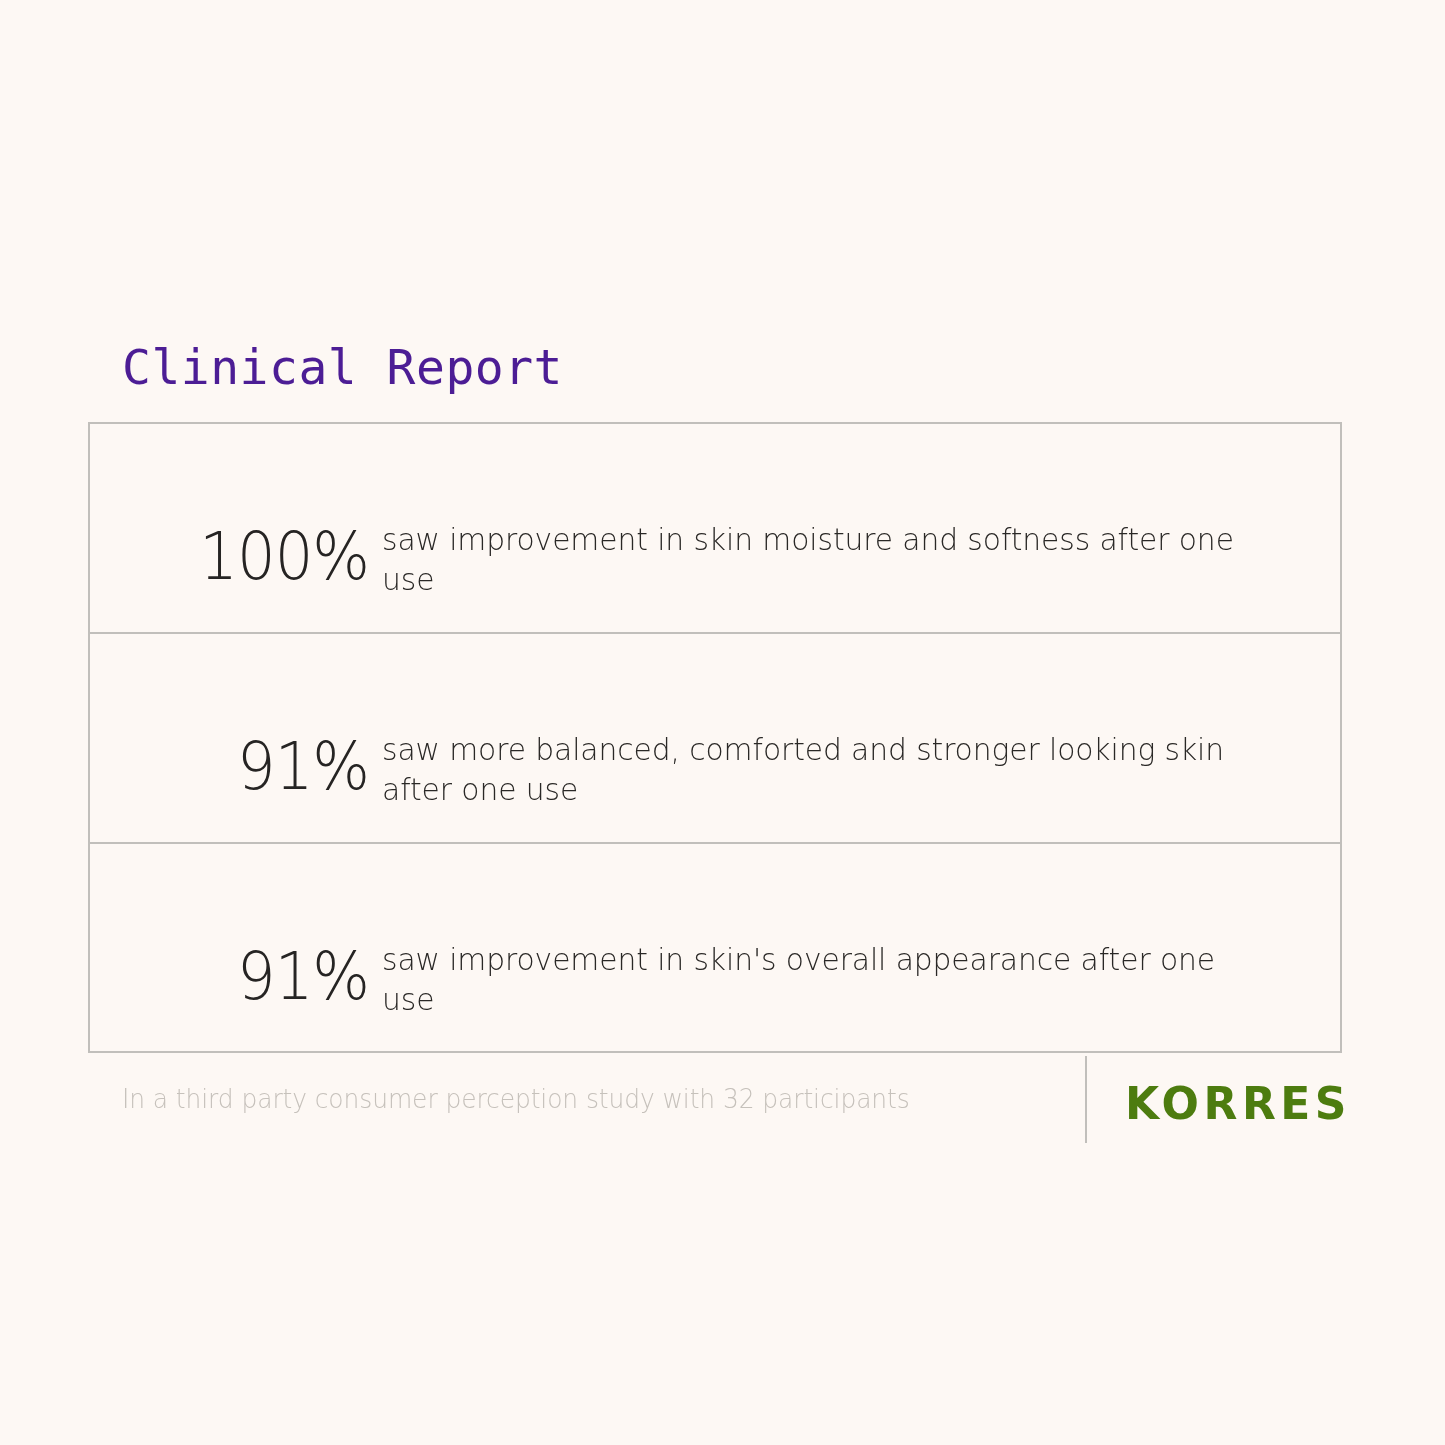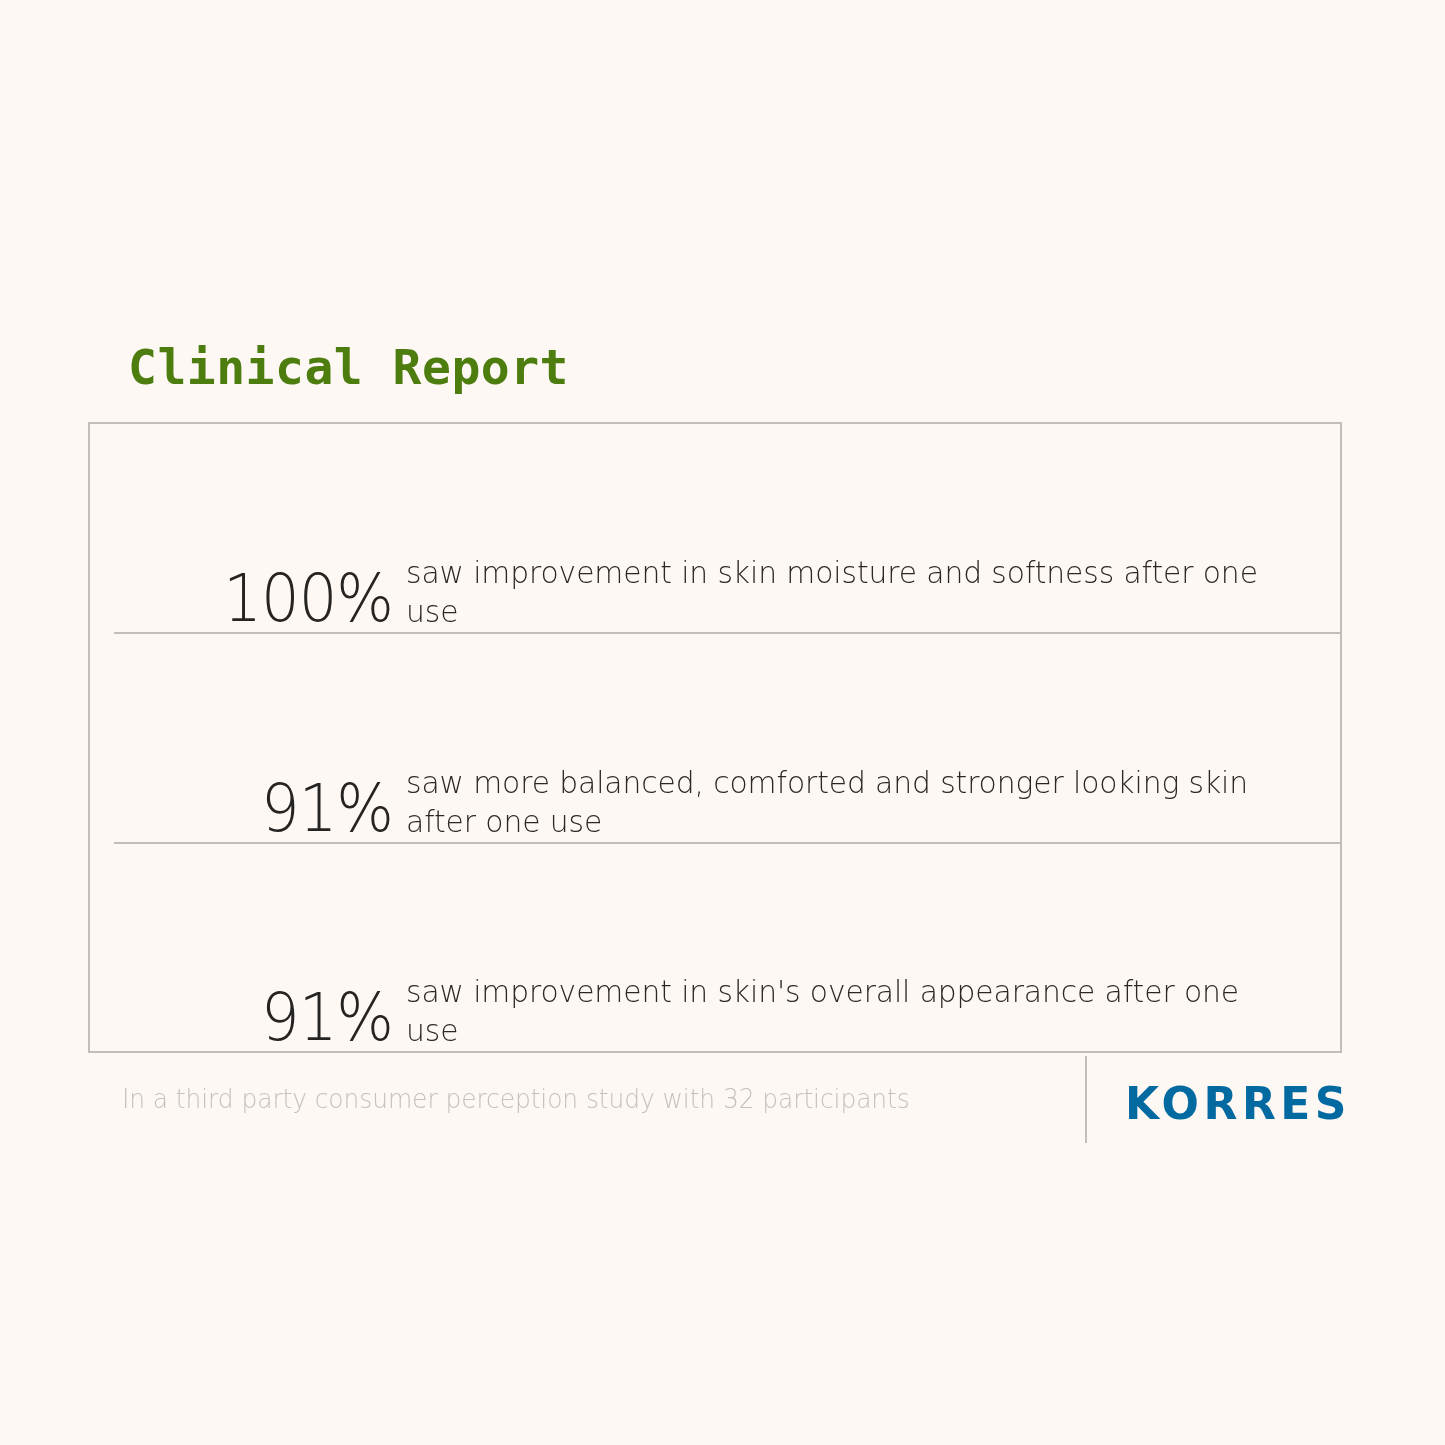--- a/index.html
+++ b/index.html
@@ -18,27 +18,27 @@
   #stage {
     position: relative;
     width: 1445px;
     height: 1445px;
     background: #fdf8f4;
   }
 
   
   .report-title {
     position: absolute;
-    left: 128px;
+    left: 122px;
     top: 341px;
     font-family: "DejaVu Sans Mono", "Liberation Mono", monospace;
     font-size: 48px;
-    font-weight: 700;
+    font-weight: 400;
     letter-spacing: 0.5px;
-    color: #4d7c0f;
+    color: #4c1d95;
     white-space: nowrap;
     line-height: 1.1;
   }
 
   
   .stats-table {
     position: absolute;
     left: 88px;
     top: 422px;
     width: 1254px;
@@ -46,23 +46,22 @@
     box-sizing: border-box;
     border: 2px solid #c1bfbb;
     background: transparent;
   }
 
   .stat-row {
     position: relative;
     box-sizing: border-box;
     height: 210px;
     display: flex;
-    align-items: flex-end;
+    align-items: center;
     border-bottom: 2px solid #c1bfbb;
-    margin-left: 24px;
   }
   .stat-row:last-child {
     border-bottom: none;
     height: 207px;
   }
 
   .stat-pct {
     box-sizing: border-box;
     width: 292px;
     padding-right: 14px;
@@ -128,21 +127,21 @@
   }
 
   .brand-logo {
     position: absolute;
     left: 1005px;
     top: 25px;
     font-family: "DejaVu Sans", "Liberation Sans", sans-serif;
     font-size: 44px;
     font-weight: 700;
     letter-spacing: 4.5px;
-    color: #0369a1;
+    color: #4d7c0f;
     white-space: nowrap;
     line-height: 1.2;
   }
 </style>
 </head>
 <body>
 
 <div id="stage">
 
   <div class="report-title">Clinical Report</div>

